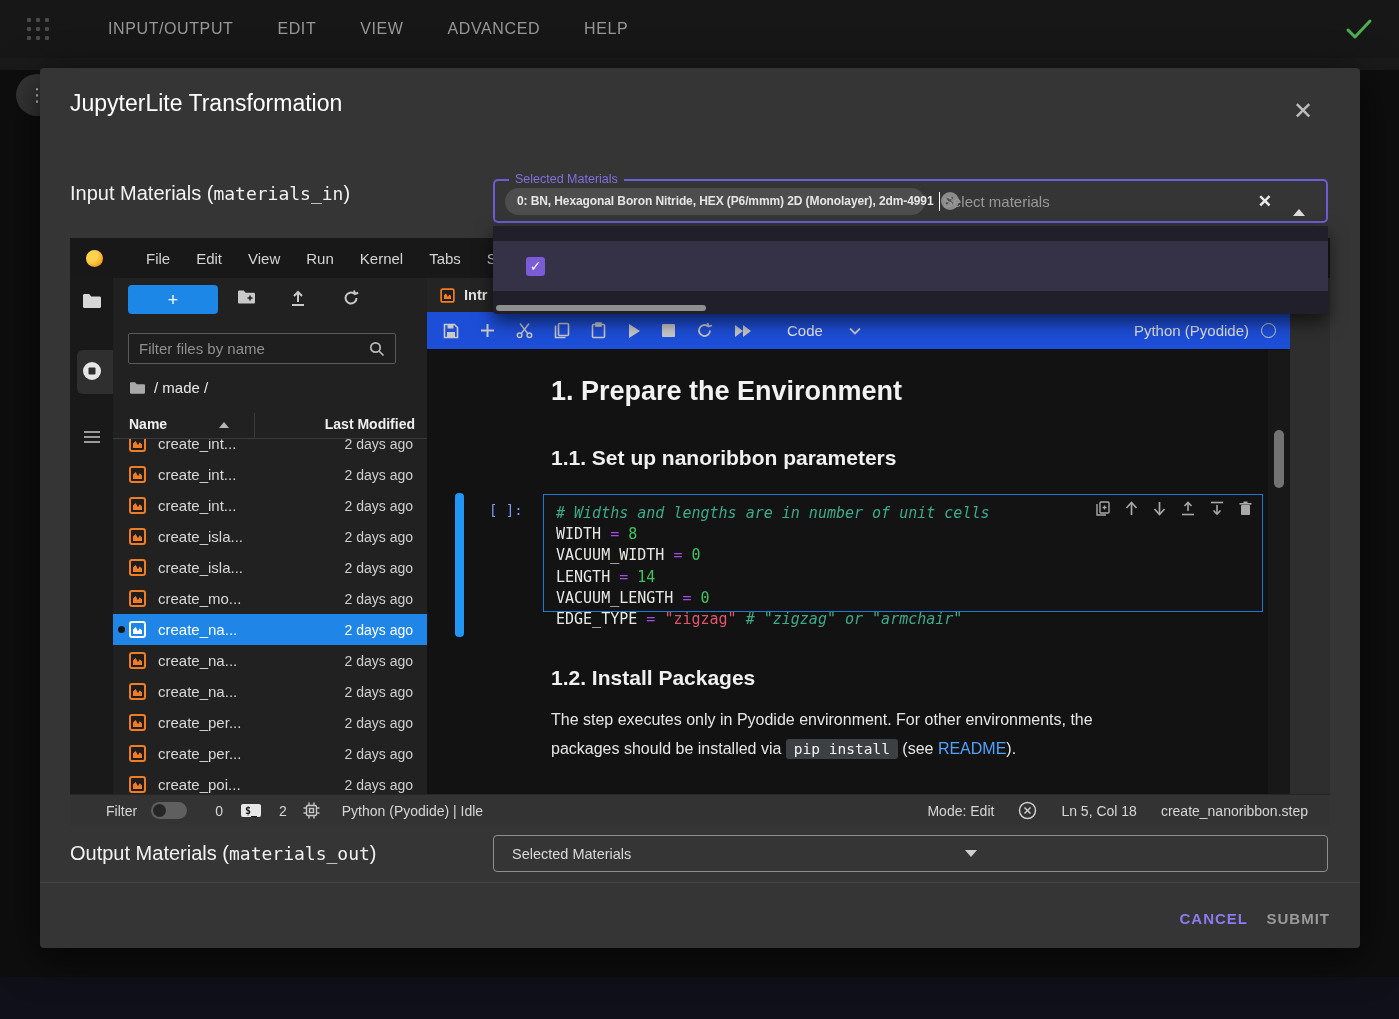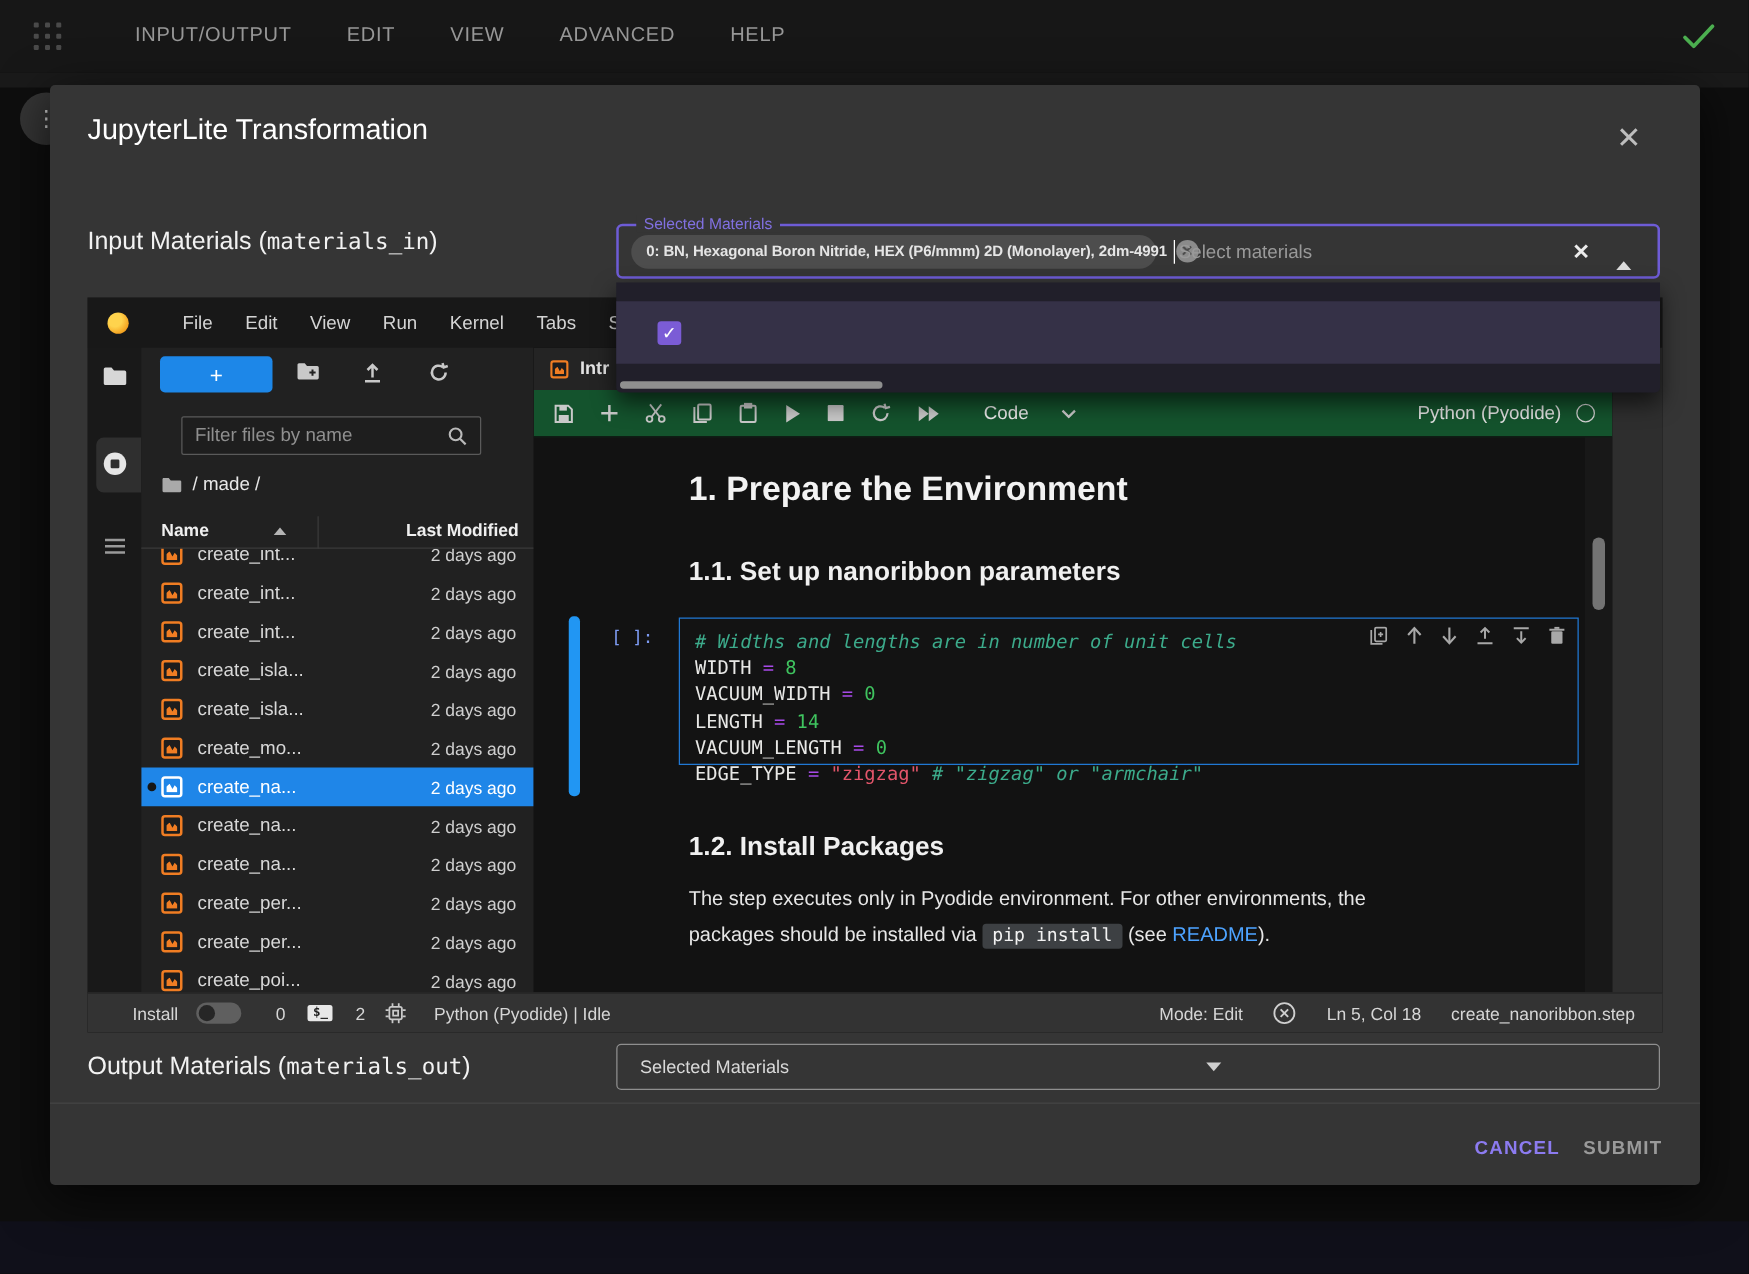--- a/index.html
+++ b/index.html
@@ -74,21 +74,21 @@
   
   #jl-strip{width:43px;height:100%;background:#191919;position:relative;flex:none}
   .stripicon{position:absolute;left:0;width:43px;display:flex;justify-content:center;color:#cfcfcf}
   .strip-active{position:absolute;left:7px;top:72px;width:36px;height:44px;background:#2f2f2f;border-radius:6px 0 0 6px}
 
   
   #fbpanel{width:314px;height:100%;background:#212121;position:relative;flex:none}
   #new-launcher{position:absolute;left:15px;top:7px;width:90px;height:29px;background:#1d87e8;border:none;
     border-radius:4px;color:#fff;font-size:18px;line-height:18px;cursor:pointer}
   .fbtool{position:absolute;top:11px;color:#c9c9c9;cursor:pointer;background:none;border:none}
-  #filterbox{position:absolute;left:32px;top:55px;width:240px;height:31px;border:1px solid #5a5a5a;
+  #filterbox{position:absolute;left:15px;top:55px;width:268px;height:31px;border:1px solid #5a5a5a;
     border-radius:2px;display:flex;align-items:center;padding:0 10px;background:#1e1e1e}
   #filterbox .ph{color:#8f8f8f;font-size:15px}
   #filterbox .mag{margin-left:auto}
   #crumb{position:absolute;left:16px;top:101px;display:flex;align-items:center;gap:8px;color:#e8e8e8;font-size:15px}
   #fbheader{position:absolute;left:0;top:135px;width:314px;height:26px;border-bottom:1px solid #3a3a3a}
   #fbheader .hname{position:absolute;left:16px;top:3px;font-size:14px;font-weight:700;color:#efefef}
   #fbheader .sort{position:absolute;left:106px;top:9px;width:0;height:0;border-left:5px solid transparent;
     border-right:5px solid transparent;border-bottom:6px solid #b5b5b5}
   #fbheader .hmod{position:absolute;right:12px;top:3px;font-size:14px;font-weight:700;color:#efefef}
   #fbheader .coldiv{position:absolute;left:141px;top:0;width:1px;height:26px;background:#3a3a3a}
@@ -106,21 +106,21 @@
   .frow.sel .nbicon{border-color:#fff;background:transparent}
   .frow.sel .nbicon .nbinner{background:#fff}
 
   
   #nbpanel{flex:1;height:100%;background:#121212;position:relative;overflow:hidden}
   #nbtabbar{position:absolute;left:0;top:0;width:100%;height:34px;background:#161616}
   #nbtab{position:absolute;left:0;top:0;width:150px;height:34px;background:#242424;display:flex;
     align-items:center;overflow:hidden;cursor:pointer}
   #nbtab .nbicon{transform:scale(.85);margin-left:12px}
   #nbtab .tabtxt{color:#e3e3e3;font-size:14.5px;font-weight:600;margin-left:8px}
-  #nbtoolbar{position:absolute;left:0;top:34px;width:100%;height:38px;background:#14532d;
+  #nbtoolbar{position:absolute;left:0;top:34px;width:100%;height:38px;background:#1d4ed8;
     border-bottom:1px solid #0c0c0c;display:flex;padding:0 14px 0 16px;gap:21px}
   .tbicon{color:#c9c9c9;background:none;border:none;display:flex;align-items:center;cursor:pointer;flex:none}
   .codewrap{display:flex;align-items:center;gap:26px;margin-left:14px;cursor:pointer}
   .codewrap .codelbl{color:#e8e8e8;font-size:15px}
   .kernelwrap{margin-left:auto;display:flex;align-items:center;gap:12px}
   .kernelwrap .kname{color:#e0e0e0;font-size:15px}
   .kstatus{width:15px;height:15px;border:1.6px solid #cfcfcf;border-radius:50%;flex:none}
   #nbcontent{position:absolute;left:0;top:72px;right:22px;bottom:0;background:#121212}
   #nbscroll{position:absolute;right:0;top:72px;width:22px;bottom:0;background:#181818}
   #nbscroll .vthumb{position:absolute;left:6px;top:80px;width:10px;height:58px;background:#737373;border-radius:5px;cursor:pointer}
@@ -560,21 +560,21 @@
             <span class="vthumb"></span>
           </div>
         </div>
 
         <div id="jl-rightstrip">
           <span class="gear">⚙</span>
         </div>
       </div>
 
       <div id="jl-status">
-        <span class="simple">Install</span>
+        <span class="simple">Filter</span>
         <span class="tgl">
             <span class="knob"></span>
           </span>
         <span class="sb-num" style="margin-left:28px">0</span>
         <span class="termicon">$_</span>
         <span class="sb-num">2</span>
         <span class="cpuicon">
           <svg width="17" height="17" viewBox="0 0 17 17" stroke="#c9c9c9" stroke-width="1.4" fill="none">
               <rect x="3.5" y="3.5" width="10" height="10" rx="1.5"></rect>
               <rect x="6.5" y="6.5" width="4" height="4"></rect>

